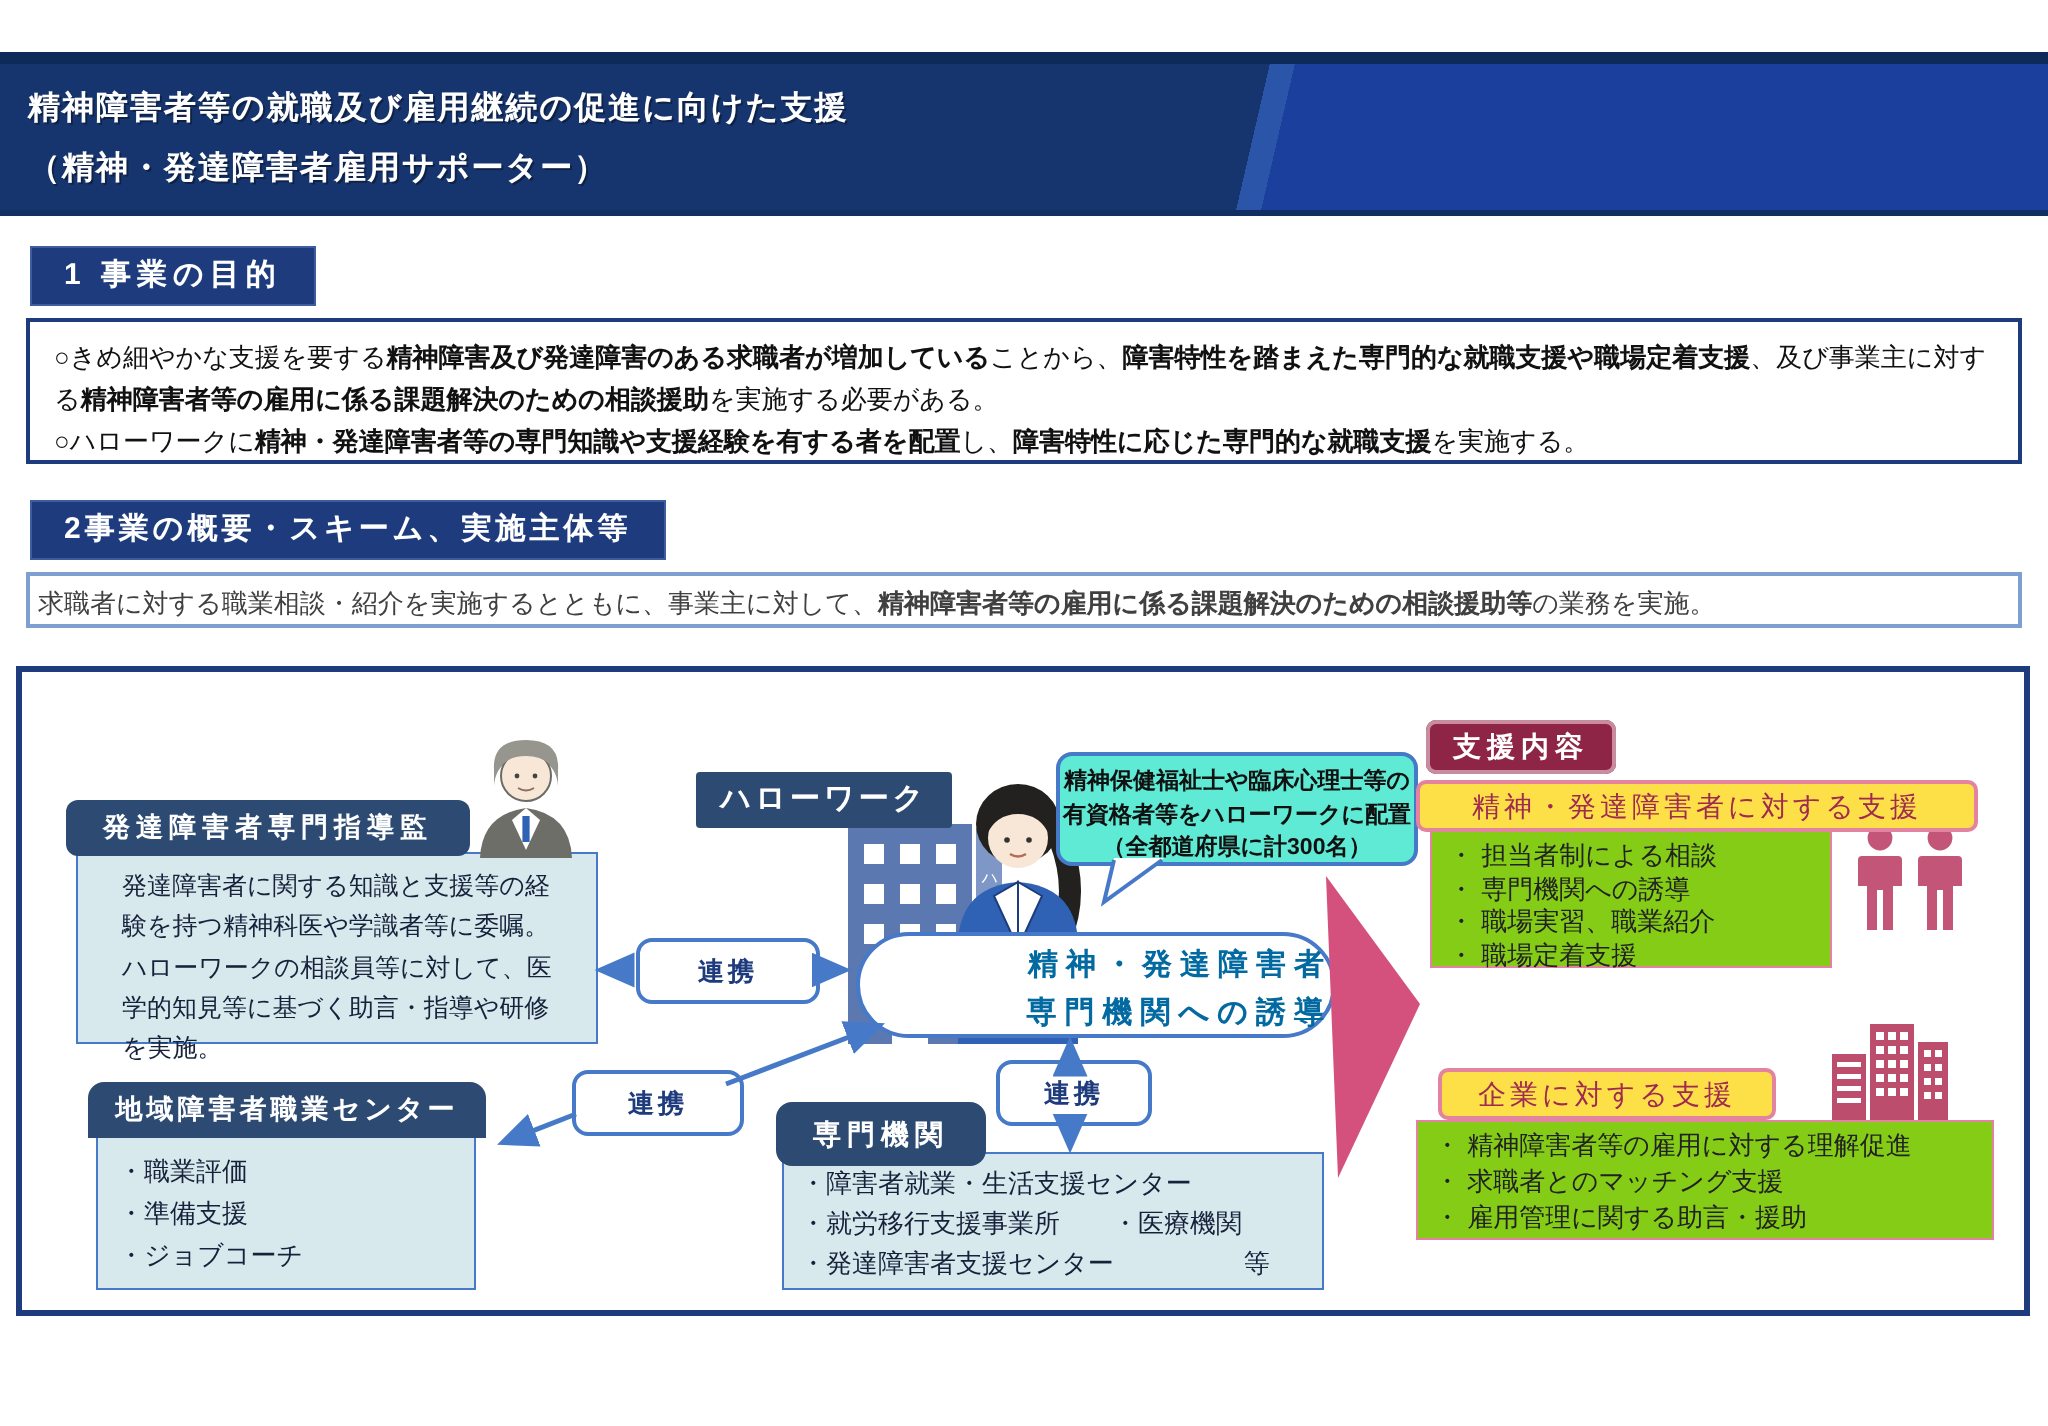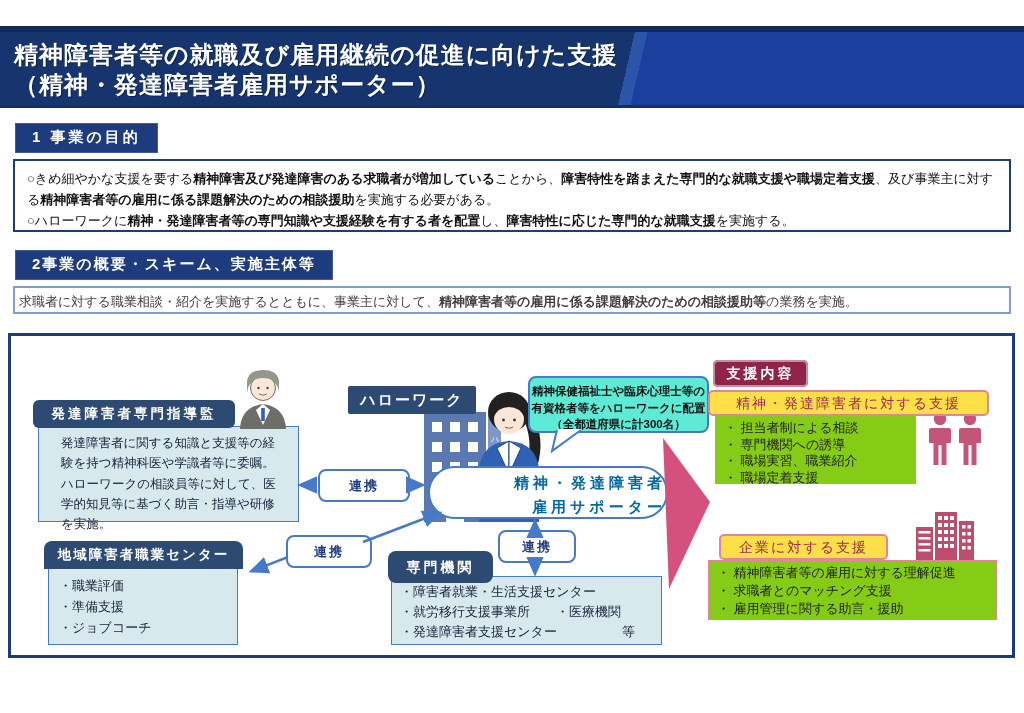--- a/index.html
+++ b/index.html
@@ -4,21 +4,21 @@
 <style>
   * { margin:0; padding:0; box-sizing:border-box; }
   body { background:#e9e9e9; font-family:"Liberation Sans","DejaVu Sans",sans-serif; }
   .page { position:relative; width:1024px; height:713px; background:#fff; overflow:hidden; }
 
   
   .band { position:absolute; left:0; top:26px; width:1024px; height:82px;
           background:linear-gradient(103deg,#16356e 0 61%,#2a55a8 61% 62.2%,#1b3f9c 62.2% 100%);
           border-top:6px solid #0d2a5a; border-bottom:3px solid #122f63; }
   .band-title { position:absolute; left:14px; top:8px; color:#fff; font-weight:bold;
-          font-size:24px; line-height:30px; letter-spacing:1px;
+          font-size:16px; line-height:30px; letter-spacing:1px;
           text-shadow:1px 1px 0 rgba(0,0,0,.35); white-space:pre; }
 
   
   .secbar { position:absolute; background:#1e3c7d; color:#fff; font-weight:bold;
           font-size:15px; letter-spacing:3px; padding:4px 16px 5px 16px;
           border:1px solid #3e5ca0; }
   .bar1 { left:15px; top:123px; }
   .bar2 { left:15px; top:250px; letter-spacing:2px; }
 
   .purpose-box { position:absolute; left:13px; top:159px; width:998px; height:73px;
@@ -181,21 +181,21 @@
     </div>
 
     <div class="abs callout">
       <div>精神保健福祉士や臨床心理士等の</div>
       <div>有資格者等をハローワークに配置</div>
       <div>（全都道府県に計300名）</div>
     </div>
 
     <div class="abs oval">
       <div>精神・発達障害者</div>
-      <div>雇用サポーター</div>
+      <div>専門機関への誘導</div>
     </div>
 
     <div class="abs renkei rk1">連携</div>
     <div class="abs renkei rk2">連携</div>
     <div class="abs renkei rk3">連携</div>
 
     <div class="abs navy-head reg-head">地域障害者職業センター</div>
     <div class="abs lblue-body reg-body">
         <div class="li">・職業評価</div>
         <div class="li">・準備支援</div>

